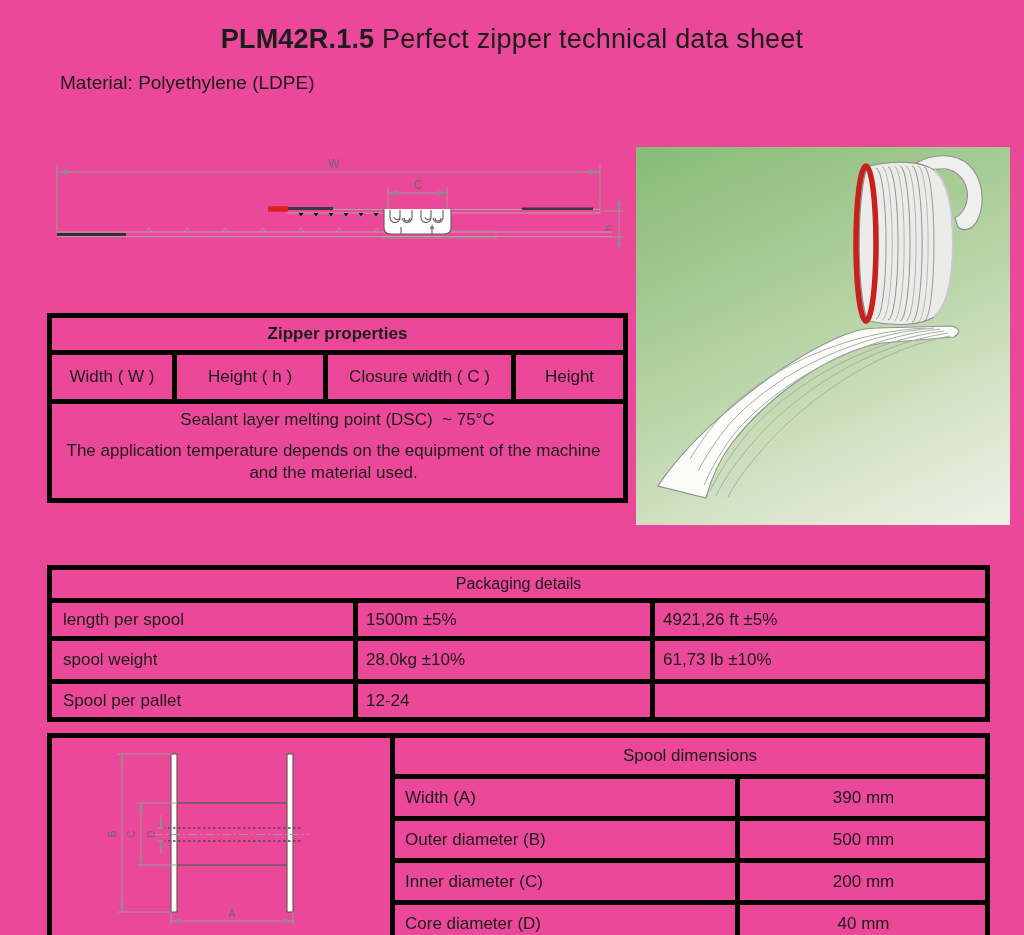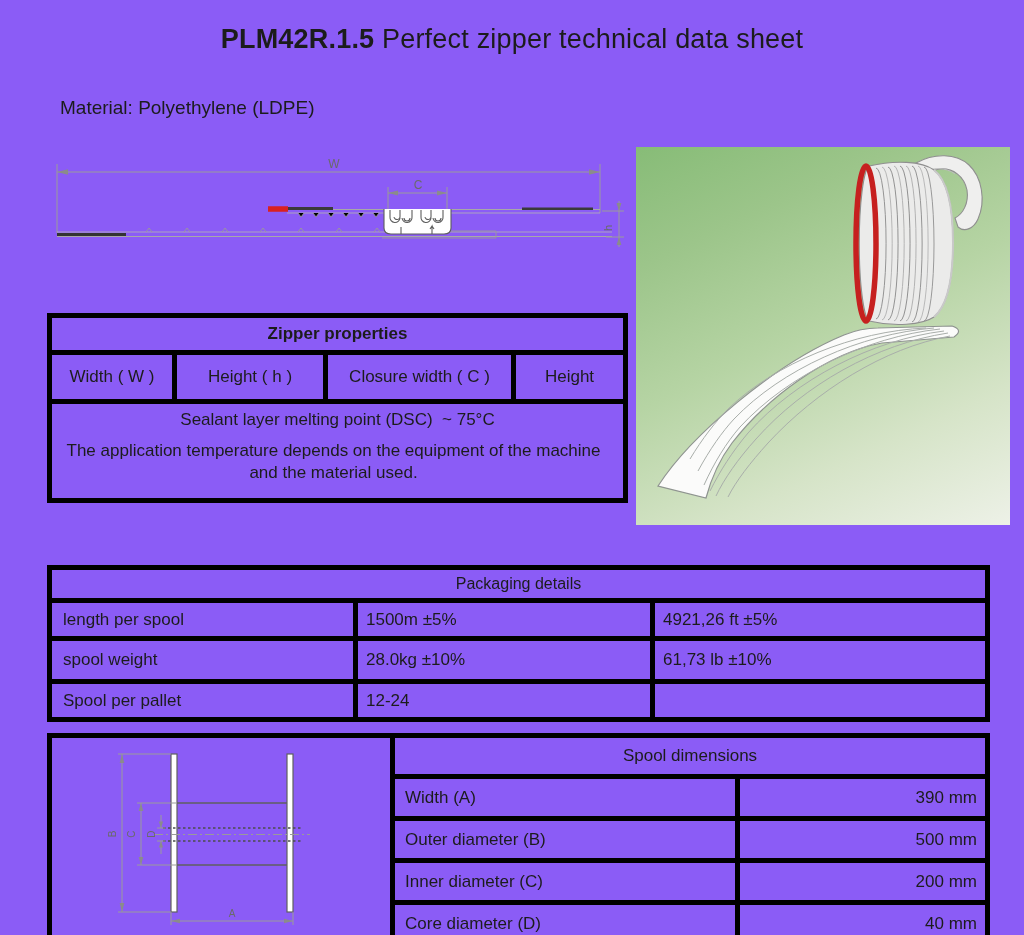--- a/index.html
+++ b/index.html
@@ -1,21 +1,21 @@
 <!DOCTYPE html>
 <html><head>
 <meta charset="utf-8">
 <style>
   html,body{margin:0;padding:0;background:#fff;}
   body{font-family:"Liberation Sans",sans-serif;color:#1c1c1c;}
-  #page{position:relative;width:1024px;height:935px;background:#8b5cf6;overflow:hidden;}
+  #page{position:relative;width:1024px;height:935px;background:#ec4899;overflow:hidden;}
 
   .title{position:absolute;top:24px;left:0;width:100%;text-align:center;font-size:27px;letter-spacing:.2px;}
   .title .bold{font-weight:bold;}
-  .material{position:absolute;top:97px;left:60px;font-size:19px;}
+  .material{position:absolute;top:72px;left:60px;font-size:19px;}
 
   .drawing{position:absolute;left:50px;top:143px;}
   .photo{position:absolute;left:636px;top:147px;width:374px;height:378px;
          background:linear-gradient(155deg,#87bc77 0%,#9cc58a 22%,#b6d4a4 48%,#d6e4c8 75%,#edf1e7 100%);}
   .photo svg{display:block;}
 
   table{border-collapse:collapse;table-layout:fixed;font-size:17px;color:#1c1c1c;}
   td{border:5px solid #000000;padding:0 8px;overflow:hidden;}
   .tbl-zipper{position:absolute;left:47px;top:313px;width:576px;}
   .tbl-zipper td{text-align:center;}
@@ -30,21 +30,21 @@
   .tbl-pack .cap{height:28px;text-align:center;font-size:16px;}
   .tbl-pack td{height:33px;}
   .tbl-pack .r2 td{height:38px;}
   .tbl-pack .lbl{text-align:left;padding-left:11px;}
   .tbl-pack .ctr{}
 
   .tbl-spool{position:absolute;left:47px;top:733px;width:938px;}
   .tbl-spool .cap{height:36px;text-align:center;}
   .tbl-spool td{height:37px;}
   .tbl-spool .lbl{text-align:left;padding-left:10px;}
-  .tbl-spool .val{text-align:right;padding-left:10px;}
+  .tbl-spool .val{text-align:center;padding-left:10px;}
   .tbl-spool .draw-cell{padding:0;vertical-align:middle;}
 
   .dimtxt{font-family:"Liberation Sans",sans-serif;fill:#6a6a6a;}
 </style>
 </head>
 <body>
 
 <div id="page">
 
   <div class="title">

